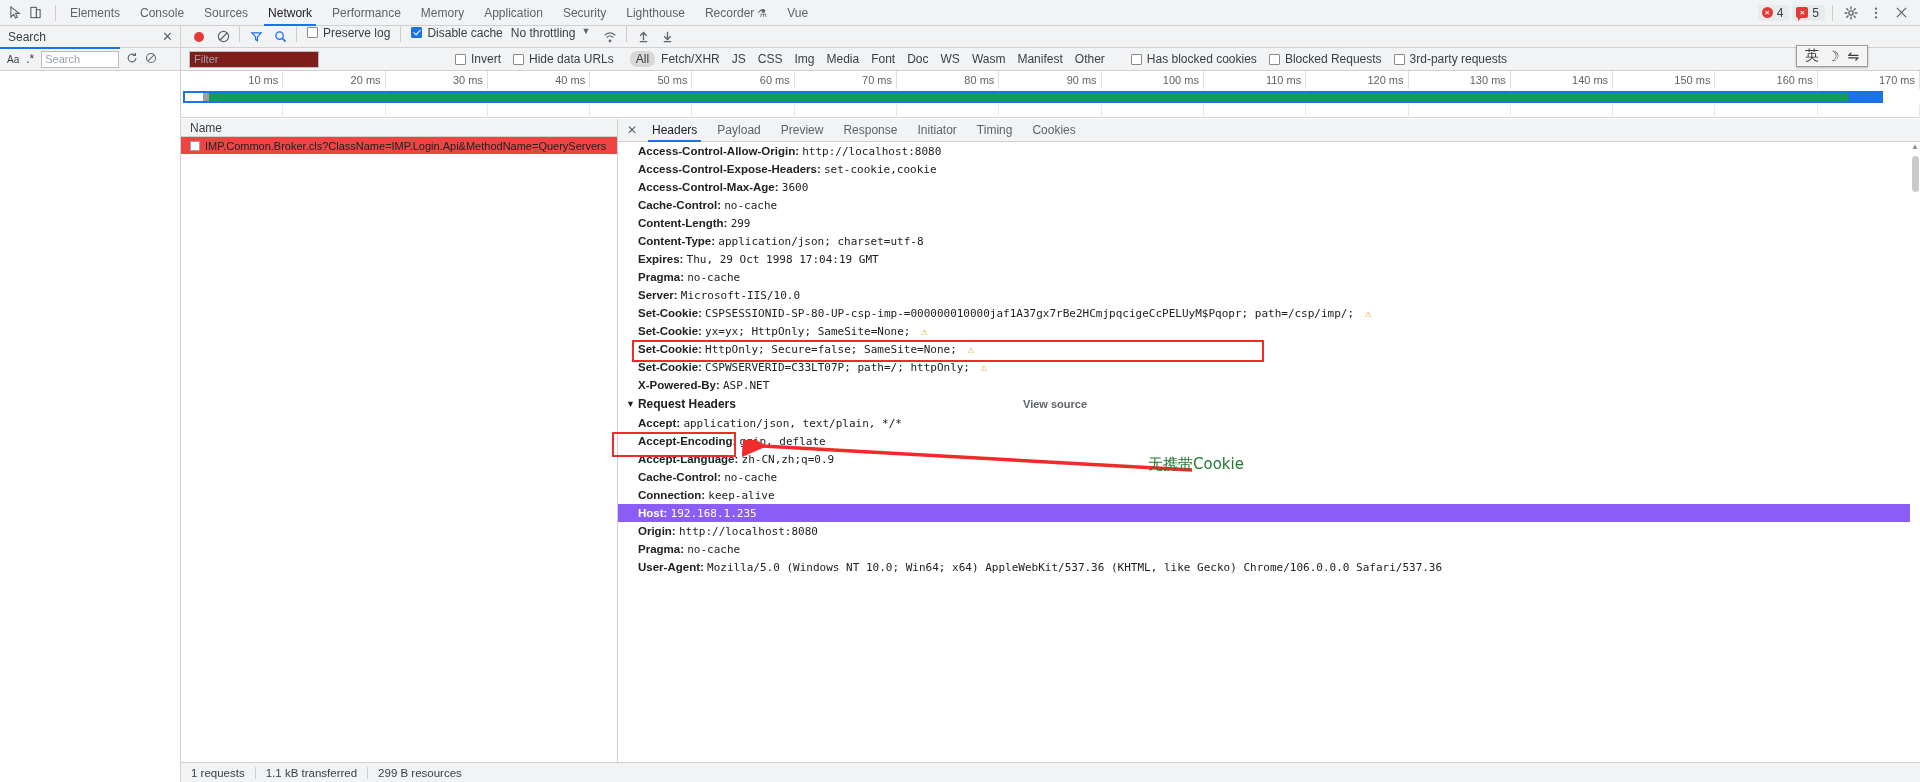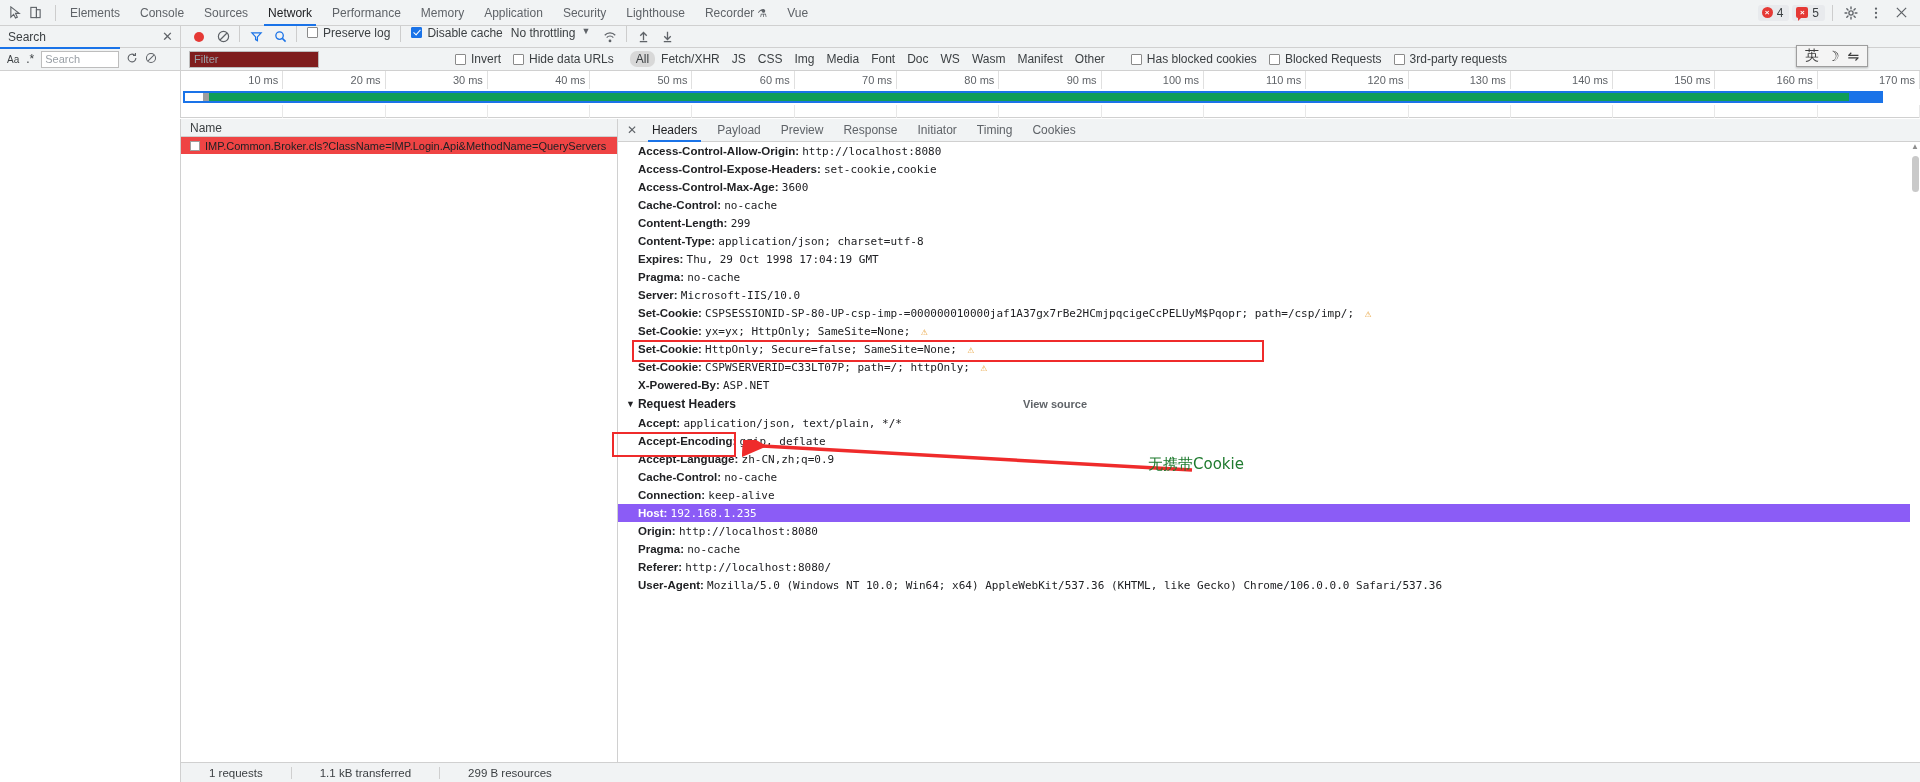--- a/index.html
+++ b/index.html
@@ -180,21 +180,21 @@
     background:#f4f4f4; border:1px solid #9e9e9e; padding:1px 8px;
     font-size:14px; color:#3c3c3c; box-shadow:0 1px 2px rgba(0,0,0,.25);
   }
 
   
   .statusbar {
     position:absolute; left:181px; right:0; bottom:0; height:20px;
     background:#f1f3f4; border-top:1px solid #d0d0d0;
     display:flex; align-items:center; font-size:11.5px; color:#3c4043;
   }
-  .statusbar span { padding:0 28px; }
+  .statusbar span { padding:0 10px; }
   .statusbar .sep { width:1px;height:12px;background:#cfcfcf;padding:0; }
 
   
   .vscroll { position:absolute; right:0; top:23px; bottom:0; width:10px; background:#fff; }
   .vscroll .thumb { position:absolute; right:1px; top:2px; width:7px; height:40px; background:#c9c9c9; border-radius:4px;}
   .scroll-arrow { position:absolute; right:0; width:10px; height:11px; color:#8e8e8e; font-size:8px; text-align:center;}
 </style>
 </head>
 <body>
 
@@ -476,21 +476,20 @@
             <span class="view-source" style="left: 405px;">View source</span>
           </div>
           <div class="hline"><span class="hk">Accept: </span><span class="hv">application/json, text/plain, */*</span></div>
           <div class="hline"><span class="hk">Accept-Encoding: </span><span class="hv">gzip, deflate</span></div>
           <div class="hline"><span class="hk">Accept-Language: </span><span class="hv">zh-CN,zh;q=0.9</span></div>
           <div class="hline"><span class="hk">Cache-Control: </span><span class="hv">no-cache</span></div>
           <div class="hline"><span class="hk">Connection: </span><span class="hv">keep-alive</span></div>
           <div class="hline sel"><span class="hk">Host: </span><span class="hv">192.168.1.235</span></div>
           <div class="hline"><span class="hk">Origin: </span><span class="hv">http://localhost:8080</span></div>
           <div class="hline"><span class="hk">Pragma: </span><span class="hv">no-cache</span></div>
-          <div class="hline"><span class="hk">Referer: </span><span class="hv">http://localhost:8080/</span></div>
           <div class="hline"><span class="hk">User-Agent: </span><span class="hv">Mozilla/5.0 (Windows NT 10.0; Win64; x64) AppleWebKit/537.36 (KHTML, like Gecko) Chrome/106.0.0.0 Safari/537.36</span></div>
         </div>
 
       <div class="vscroll">
         <div class="scroll-arrow" style="top:0">▲</div>
         <div class="thumb" style="top:14px;height:36px"></div>
         <div class="scroll-arrow" style="bottom:0">▼</div>
       </div>
     </div>
   </div>

